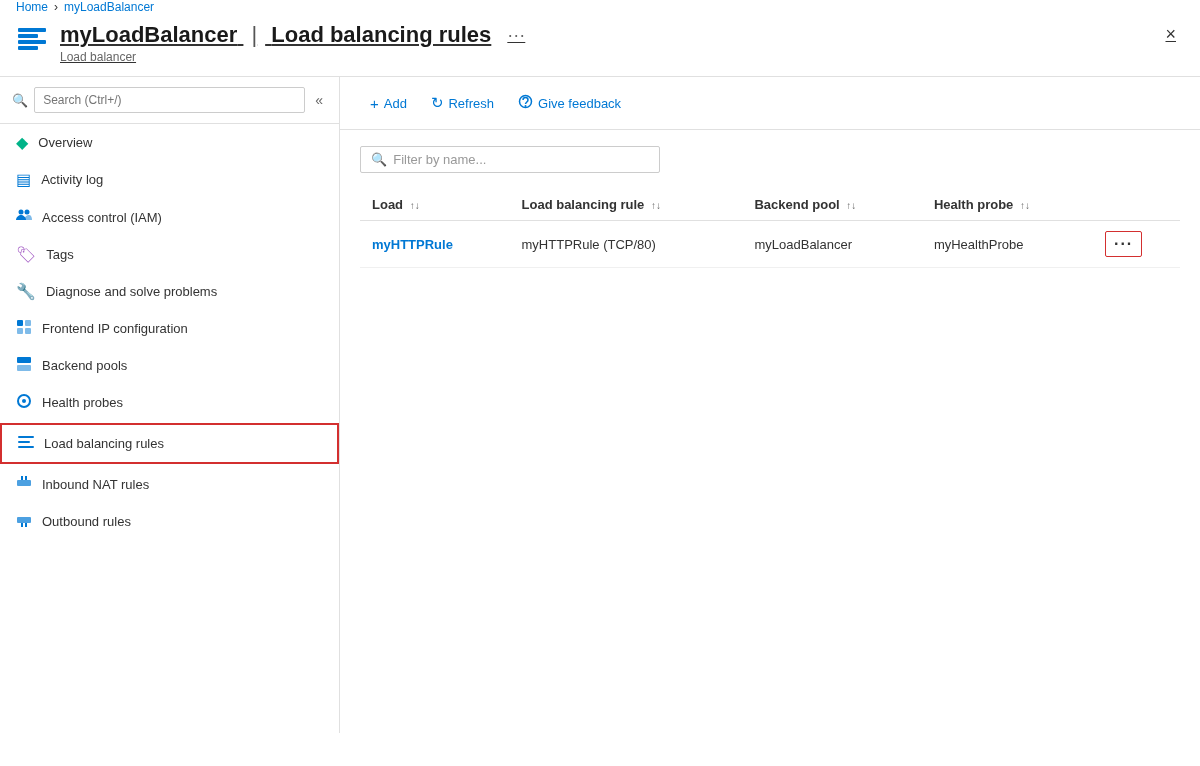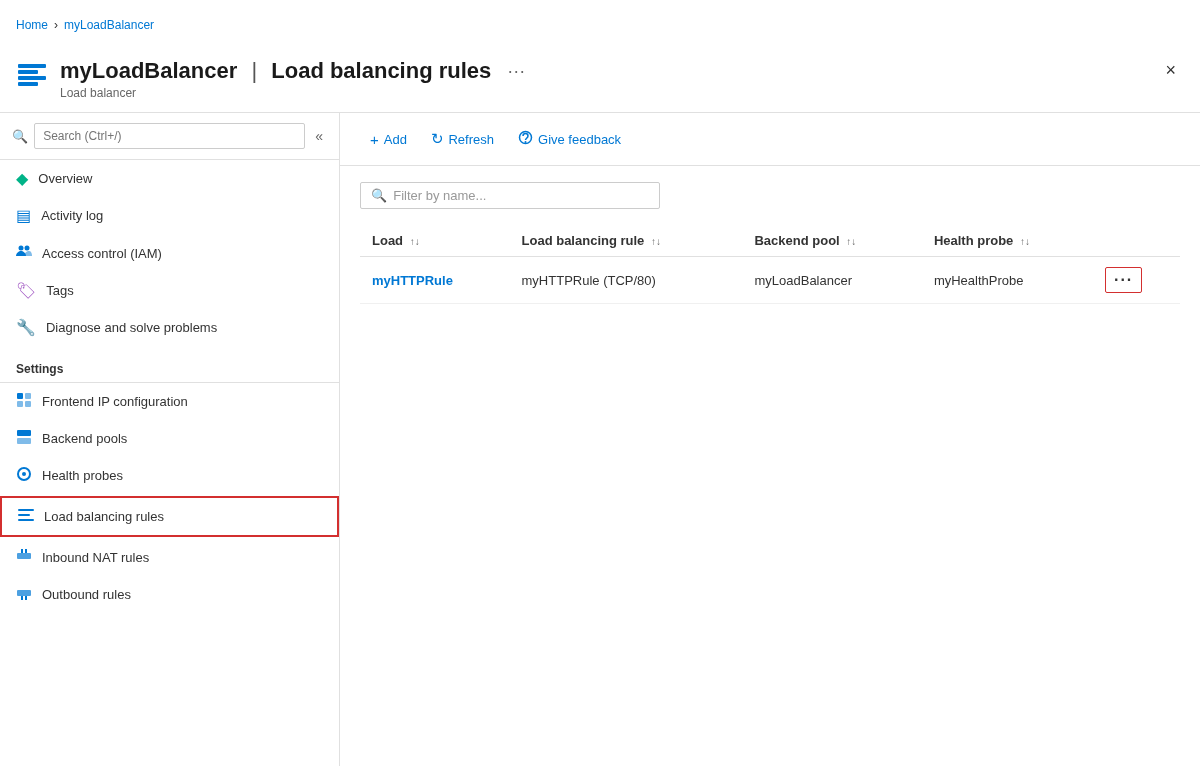--- a/index.html
+++ b/index.html
@@ -1,24 +1,24 @@
 <!DOCTYPE html>
 <html><head>
   <meta charset="utf-8">
   <style>
     * { box-sizing: border-box; margin: 0; padding: 0; }
     body { font-family: 'Segoe UI', Arial, sans-serif; font-size: 13px; background: #fff; color: #333; height: 766px; width: 1200px; overflow: hidden; }
 
     
-    .breadcrumb { display: flex; align-items: center; gap: 6px; padding: 18px 16px; font-size: 12px; color: #0078d4; }
+    .breadcrumb { display: flex; align-items: center; gap: 6px; padding: 0 16px; font-size: 12px; color: #0078d4; }
     .breadcrumb span { color: #333; }
     .breadcrumb a { color: #0078d4; text-decoration: none; }
 
     
-    .page-header { display: flex; align-items: flex-start; justify-content: space-between; padding: 8px 16px 12px 16px; border-bottom: 1px solid #e0e0e0; }
+    .page-header { display: flex; align-items: flex-start; justify-content: space-between; padding: 8px 16px 12px 16px; border-bottom: 1px solid #e0e0e0; text-decoration: underline; }
     .page-header-left { display: flex; align-items: flex-start; gap: 12px; }
     .page-icon { color: #0078d4; font-size: 28px; margin-top: 2px; }
     .page-title-block { display: flex; flex-direction: column; }
     .page-title { font-size: 22px; font-weight: 600; color: #1a1a1a; }
     .page-subtitle { font-size: 12px; color: #666; margin-top: 2px; }
     .ellipsis-btn { background: none; border: none; cursor: pointer; font-size: 18px; color: #666; padding: 2px 6px; }
     .close-btn { background: none; border: none; cursor: pointer; font-size: 18px; color: #333; padding: 2px 8px; }
 
     
     .main-layout { display: flex; height: calc(766px - 110px); }
@@ -117,21 +117,20 @@
     </div>
     <div class="sidebar-item">
       <span style="color:#a259c4; font-size:16px;">🏷</span>
       <span>Tags</span>
     </div>
     <div class="sidebar-item">
       <span style="color:#666; font-size:16px;">🔧</span>
       <span>Diagnose and solve problems</span>
     </div>
 
-    <div class="sidebar-section-label">Settings</div>
 
     <div class="sidebar-item">
       <span style="color:#0078d4;">
         <svg width="16" height="16" viewBox="0 0 16 16">
             <rect x="1" y="1" width="6" height="6" rx="1" fill="#0078d4"></rect>
             <rect x="9" y="1" width="6" height="6" rx="1" fill="#0078d4" opacity="0.5"></rect>
             <rect x="1" y="9" width="6" height="6" rx="1" fill="#0078d4" opacity="0.5"></rect>
             <rect x="9" y="9" width="6" height="6" rx="1" fill="#0078d4" opacity="0.5"></rect>
           </svg>
       </span>

